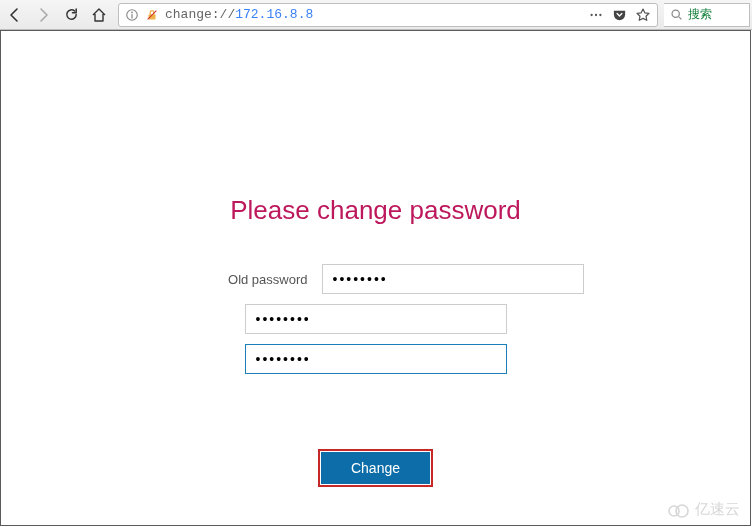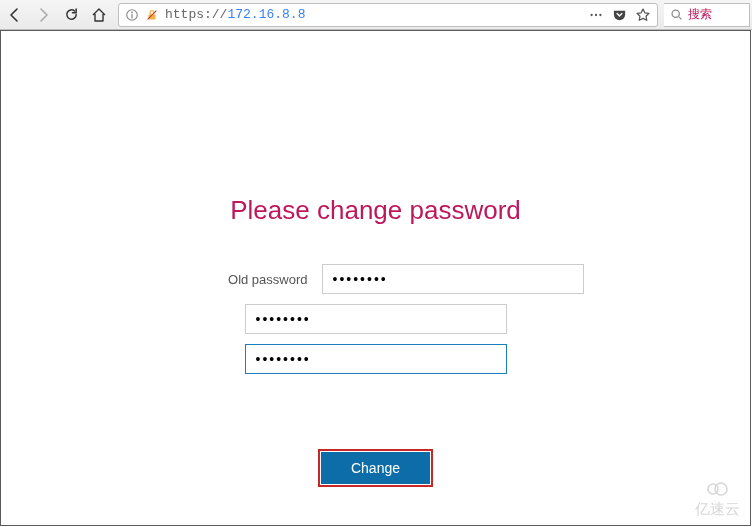--- a/index.html
+++ b/index.html
@@ -55,21 +55,21 @@
     .search-wrap {
       width: 86px;
       height: 24px;
       background: #fff;
       border: 1px solid #bfbfbf;
       border-left: none;
       display: flex;
       align-items: center;
       padding: 0 6px;
       gap: 5px;
-      color: #be185d;
+      color: #15803d;
       font-size: 12px;
     }
     
     .page {
       position: absolute;
       top: 30px;
       left: 0;
       right: 1px;
       bottom: 1px;
       border: 1px solid #5b5b5b;
@@ -121,21 +121,20 @@
     .wm {
       position: absolute;
       right: 10px;
       bottom: 6px;
       color: #d7d7d7;
       font-size: 15px;
       display: flex;
       align-items: center;
       gap: 4px;
       font-weight: 500;
-      flex-direction: column;
     }
   </style>
 </head>
 <body>
 
 <div class="toolbar">
   <span class="nav-btn">
     <svg width="16" height="16" viewBox="0 0 16 16">
         <path d="M10 2 L4 8 L10 14" stroke="#333" stroke-width="1.6" fill="none" stroke-linecap="round" stroke-linejoin="round"></path>
       </svg>
@@ -162,21 +161,21 @@
         <circle cx="8" cy="8" r="6" stroke="#888" stroke-width="1.3" fill="none"></circle>
         <circle cx="8" cy="5" r="1" fill="#888"></circle>
         <rect x="7.3" y="7" width="1.4" height="5" fill="#888"></rect>
       </svg>
     <svg width="14" height="14" viewBox="0 0 16 16">
         <rect x="4" y="7" width="8" height="6" rx="1" fill="#f0b24a"></rect>
         <path d="M6 7V5a2 2 0 0 1 4 0v2" stroke="#f0b24a" stroke-width="1.5" fill="none"></path>
         <path d="M3 13 L13 3" stroke="#c33" stroke-width="1.3"></path>
       </svg>
     <span class="addr-url">
-      <span>https://</span><span class="host">172.16.8.8</span>
+      <span>change://</span><span class="host">172.16.8.8</span>
     </span>
     <span class="addr-icons">
       <svg width="16" height="14" viewBox="0 0 16 16">
           <circle cx="3" cy="8" r="1.3" fill="#555"></circle>
           <circle cx="8" cy="8" r="1.3" fill="#555"></circle>
           <circle cx="13" cy="8" r="1.3" fill="#555"></circle>
         </svg>
       <svg width="15" height="15" viewBox="0 0 16 16">
           <path d="M2 4h12v4a6 6 0 0 1-12 0z" fill="#444"></path>
           <path d="M5.5 7 L8 9.5 L10.5 7" stroke="#fff" stroke-width="1.5" fill="none" stroke-linecap="round" stroke-linejoin="round"></path>

